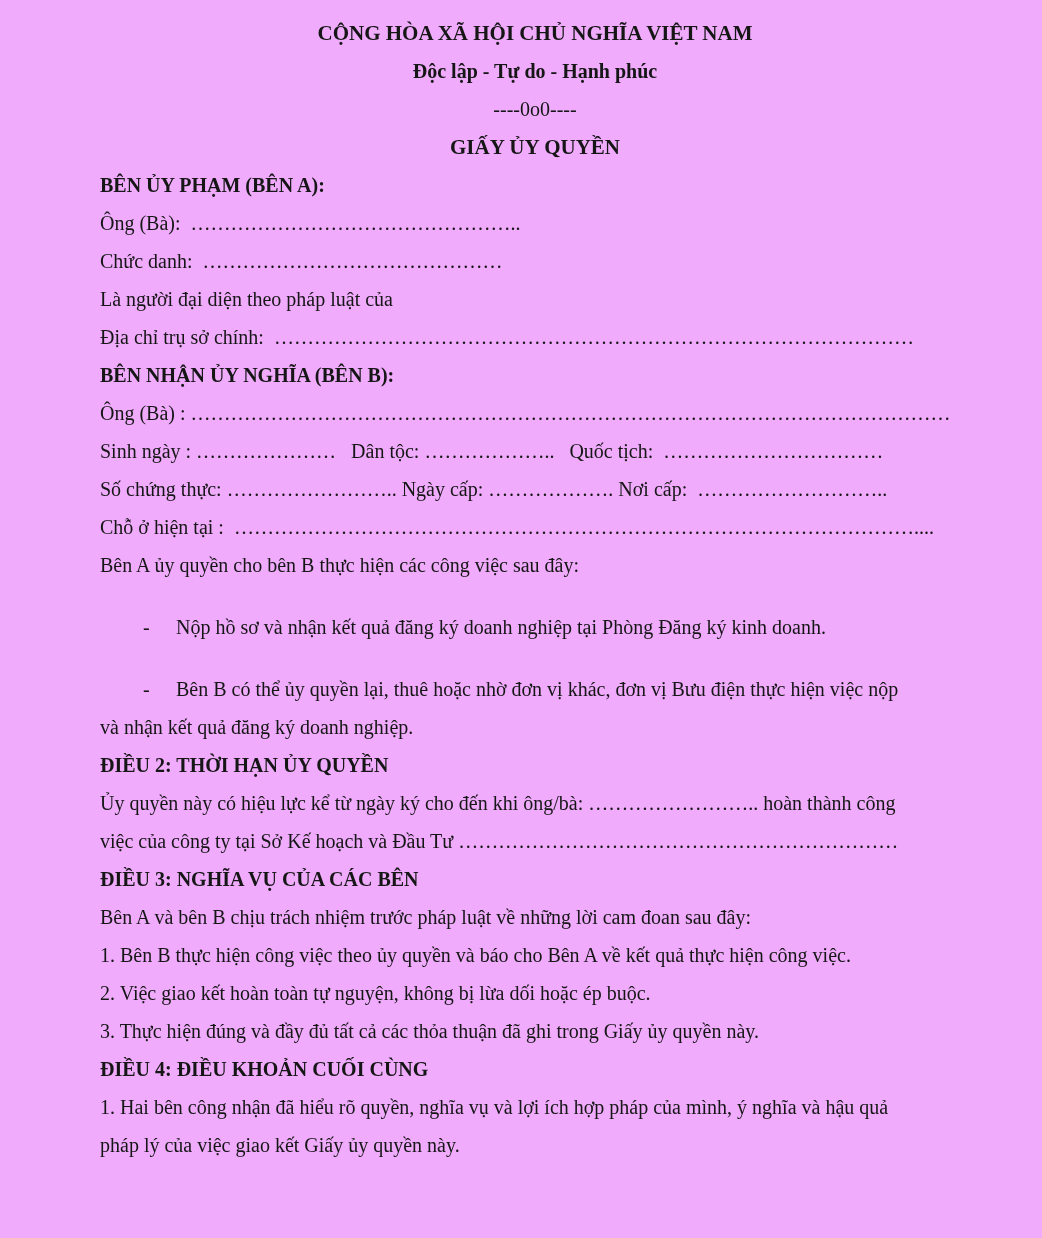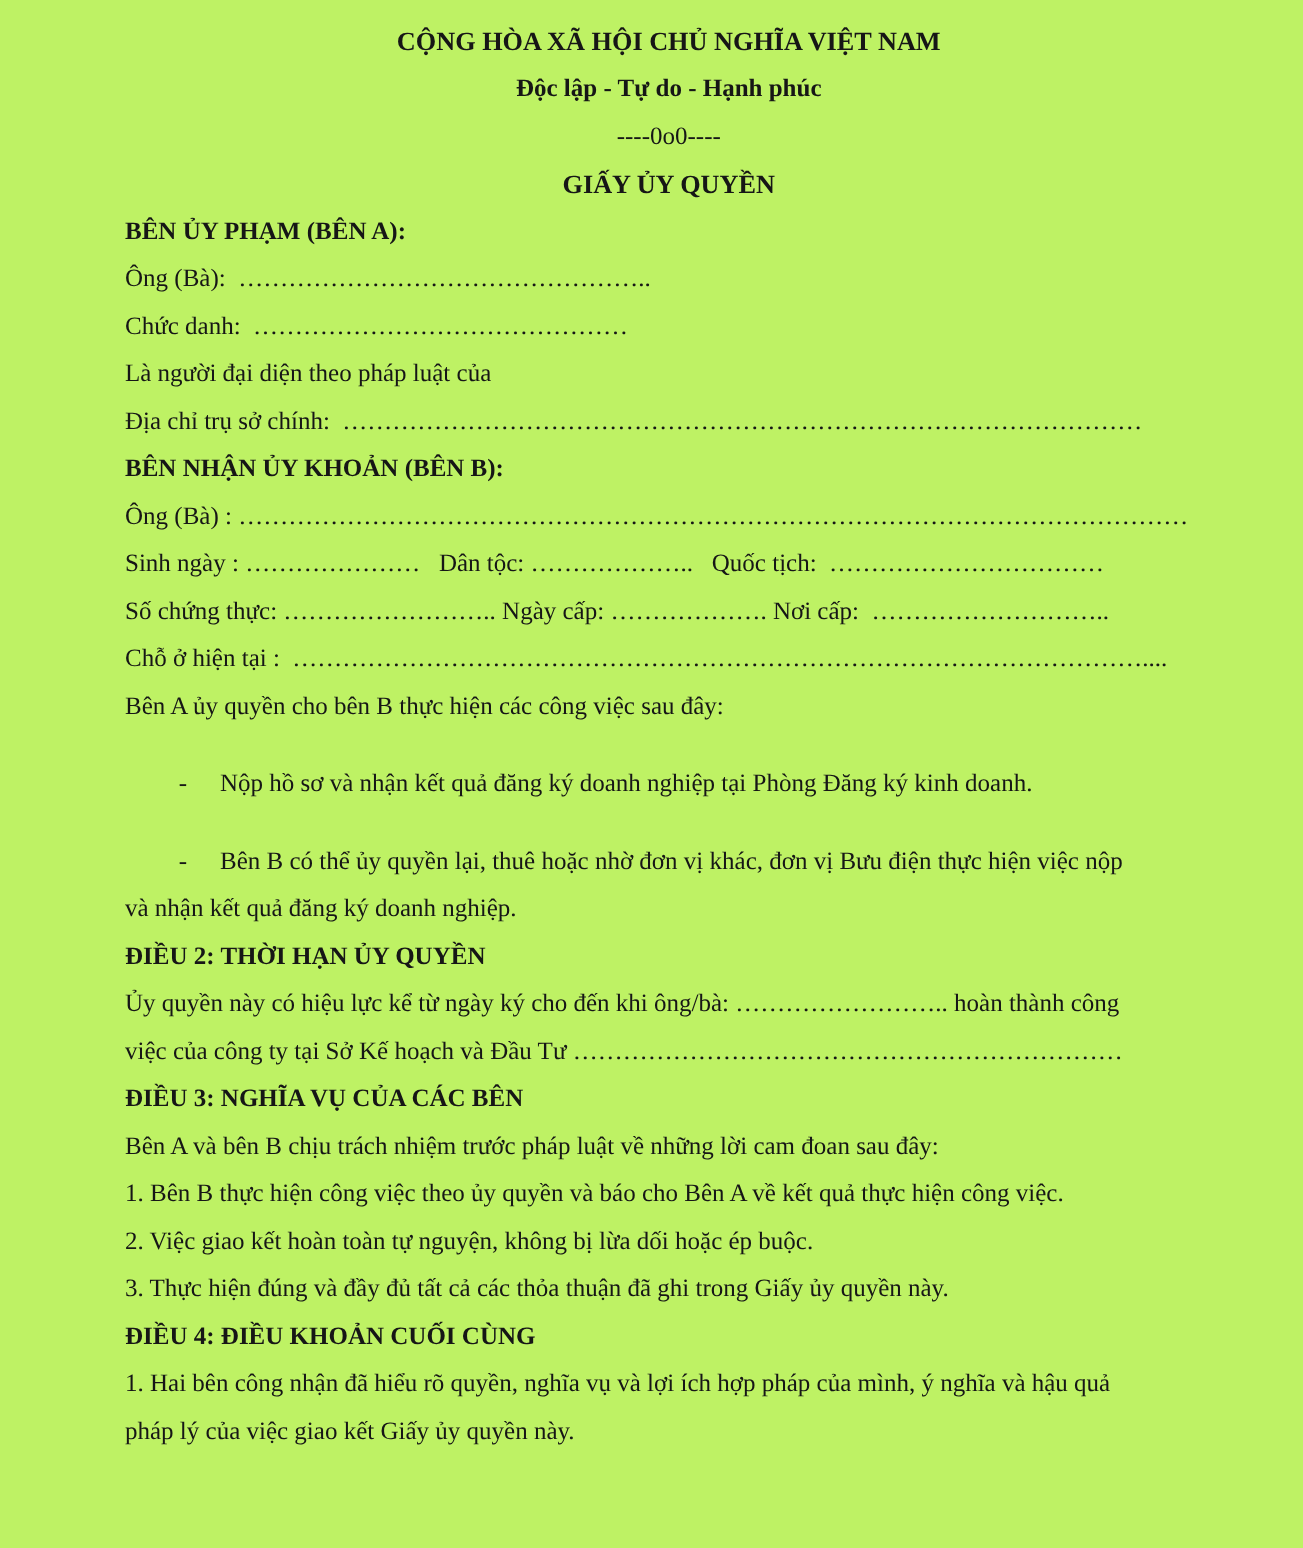--- a/index.html
+++ b/index.html
@@ -4,21 +4,21 @@
 <style>
   html, body { margin: 0; padding: 0; background: #ffffff; }
   body { width: 1042px; height: 1238px; overflow: hidden; }
   .page {
     box-sizing: border-box;
     width: 1042px; height: 1238px;
     padding: 14px 72px 0 100px;
     font-family: "Liberation Serif", "DejaVu Serif", serif;
     font-size: 20px;
     color: #161616;
-    background: #bef264;
+    background: #f0abfc;
   }
   .row { height: 38px; line-height: 38px; white-space: pre; overflow: hidden; }
   .center { text-align: center; }
   .bold { font-weight: bold; }
   .big { font-size: 21px; }
   .bullet { padding-left: 43px; margin-top: 24px; }
   .marker { display: inline-block; width: 33px; }
   .gap { display: inline-block; width: 32px; }
 </style>
 </head>
@@ -30,21 +30,21 @@
   <div class="row center bold">Độc lập - Tự do - Hạnh phúc</div>
   <div class="row center">----0o0----</div>
   <div class="row center bold big">GIẤY ỦY QUYỀN</div>
 
   <div class="row bold">BÊN ỦY PHẠM (BÊN A):</div>
   <div class="row">Ông (Bà):  …………………………………………..</div>
   <div class="row">Chức danh:  ………………………………………</div>
   <div class="row">Là người đại diện theo pháp luật của</div>
   <div class="row">Địa chỉ trụ sở chính:  ……………………………………………………………………………………</div>
 
-  <div class="row bold">BÊN NHẬN ỦY KHOẢN (BÊN B):</div>
+  <div class="row bold">BÊN NHẬN ỦY NGHĨA (BÊN B):</div>
   <div class="row">Ông (Bà) : ……………………………………………………………………………………………………</div>
   <div class="row">Sinh ngày : …………………   Dân tộc: ………………..   Quốc tịch:  ……………………………</div>
   <div class="row">Số chứng thực: …………………….. Ngày cấp: ………………. Nơi cấp:  ………………………..</div>
   <div class="row">Chỗ ở hiện tại :  …………………………………………………………………………………………....</div>
 
   <div class="row">Bên A ủy quyền cho bên B thực hiện các công việc sau đây:</div>
   <div class="row bullet"><span class="marker">-</span><span>Nộp hồ sơ và nhận kết quả đăng ký doanh nghiệp tại Phòng Đăng ký kinh doanh.</span></div>
   <div class="row bullet"><span class="marker">-</span><span>Bên B có thể ủy quyền lại, thuê hoặc nhờ đơn vị khác, đơn vị Bưu điện thực hiện việc nộp</span></div>
   <div class="row">và nhận kết quả đăng ký doanh nghiệp.</div>
 

